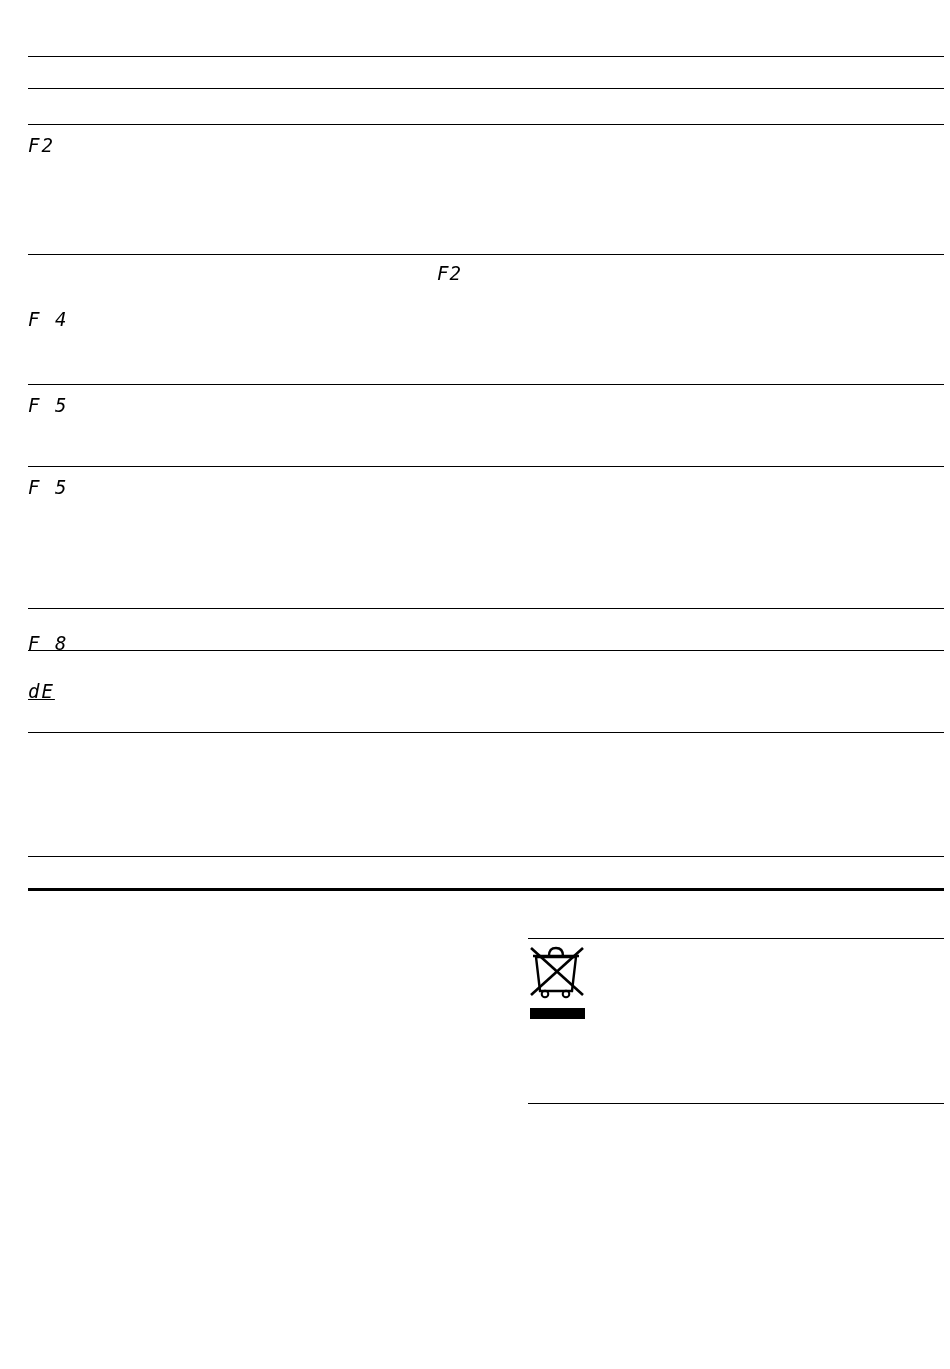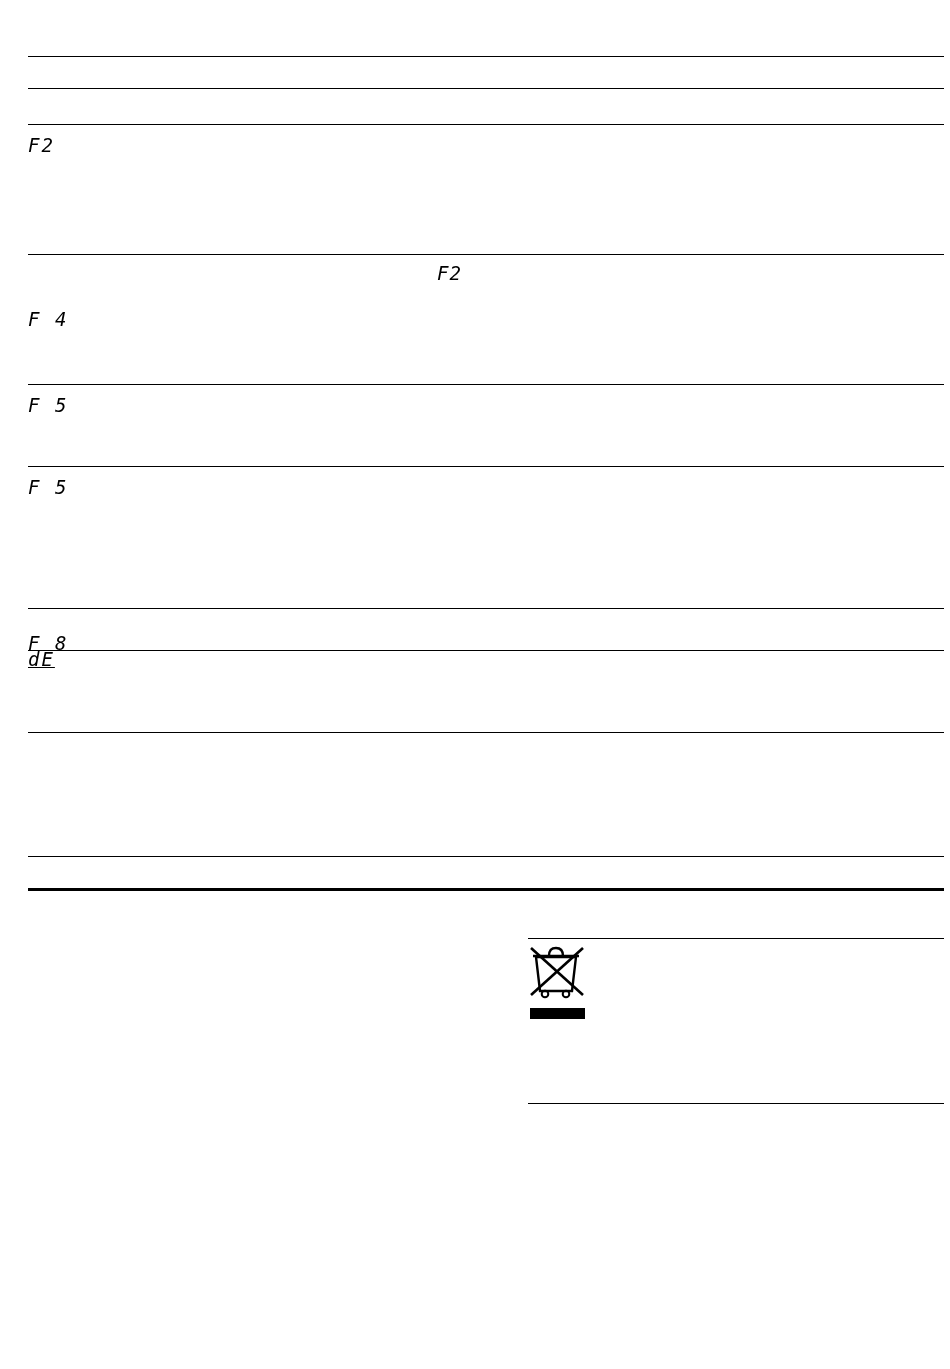--- a/index.html
+++ b/index.html
@@ -94,21 +94,21 @@
   <div class="rule full" style="top:594px;"></div>
   <div class="rule full" style="top:676px;"></div>
   <div class="rule full" style="top:800px;"></div>
   <div class="rule full thick" style="top:832px;"></div>
 
   <div class="code" style="top:78px;">F2</div>
   <div class="code" style="top:224px;margin-top:28px;">F 4</div>
   <div class="code" style="top:338px;">F 5</div>
   <div class="code" style="top:420px;">F 5</div>
   <div class="code" style="top:576px;">F 8</div>
-  <div class="code" style="top:592px;text-decoration:underline;">dE</div>
+  <div class="code" style="top:624px;text-decoration:underline;">dE</div>
 
   <div class="code-inline" style="left:409px; top:206px;">F2</div>
 </div>
 
 <div class="weee-wrap">
   <div class="weee-rule" style="top:0px;"></div>
   <div class="weee-rule" style="top:165px;"></div>
 
   <span class="bin-icon">
     <svg viewBox="0 0 60 56" width="60" height="56" aria-hidden="true">

